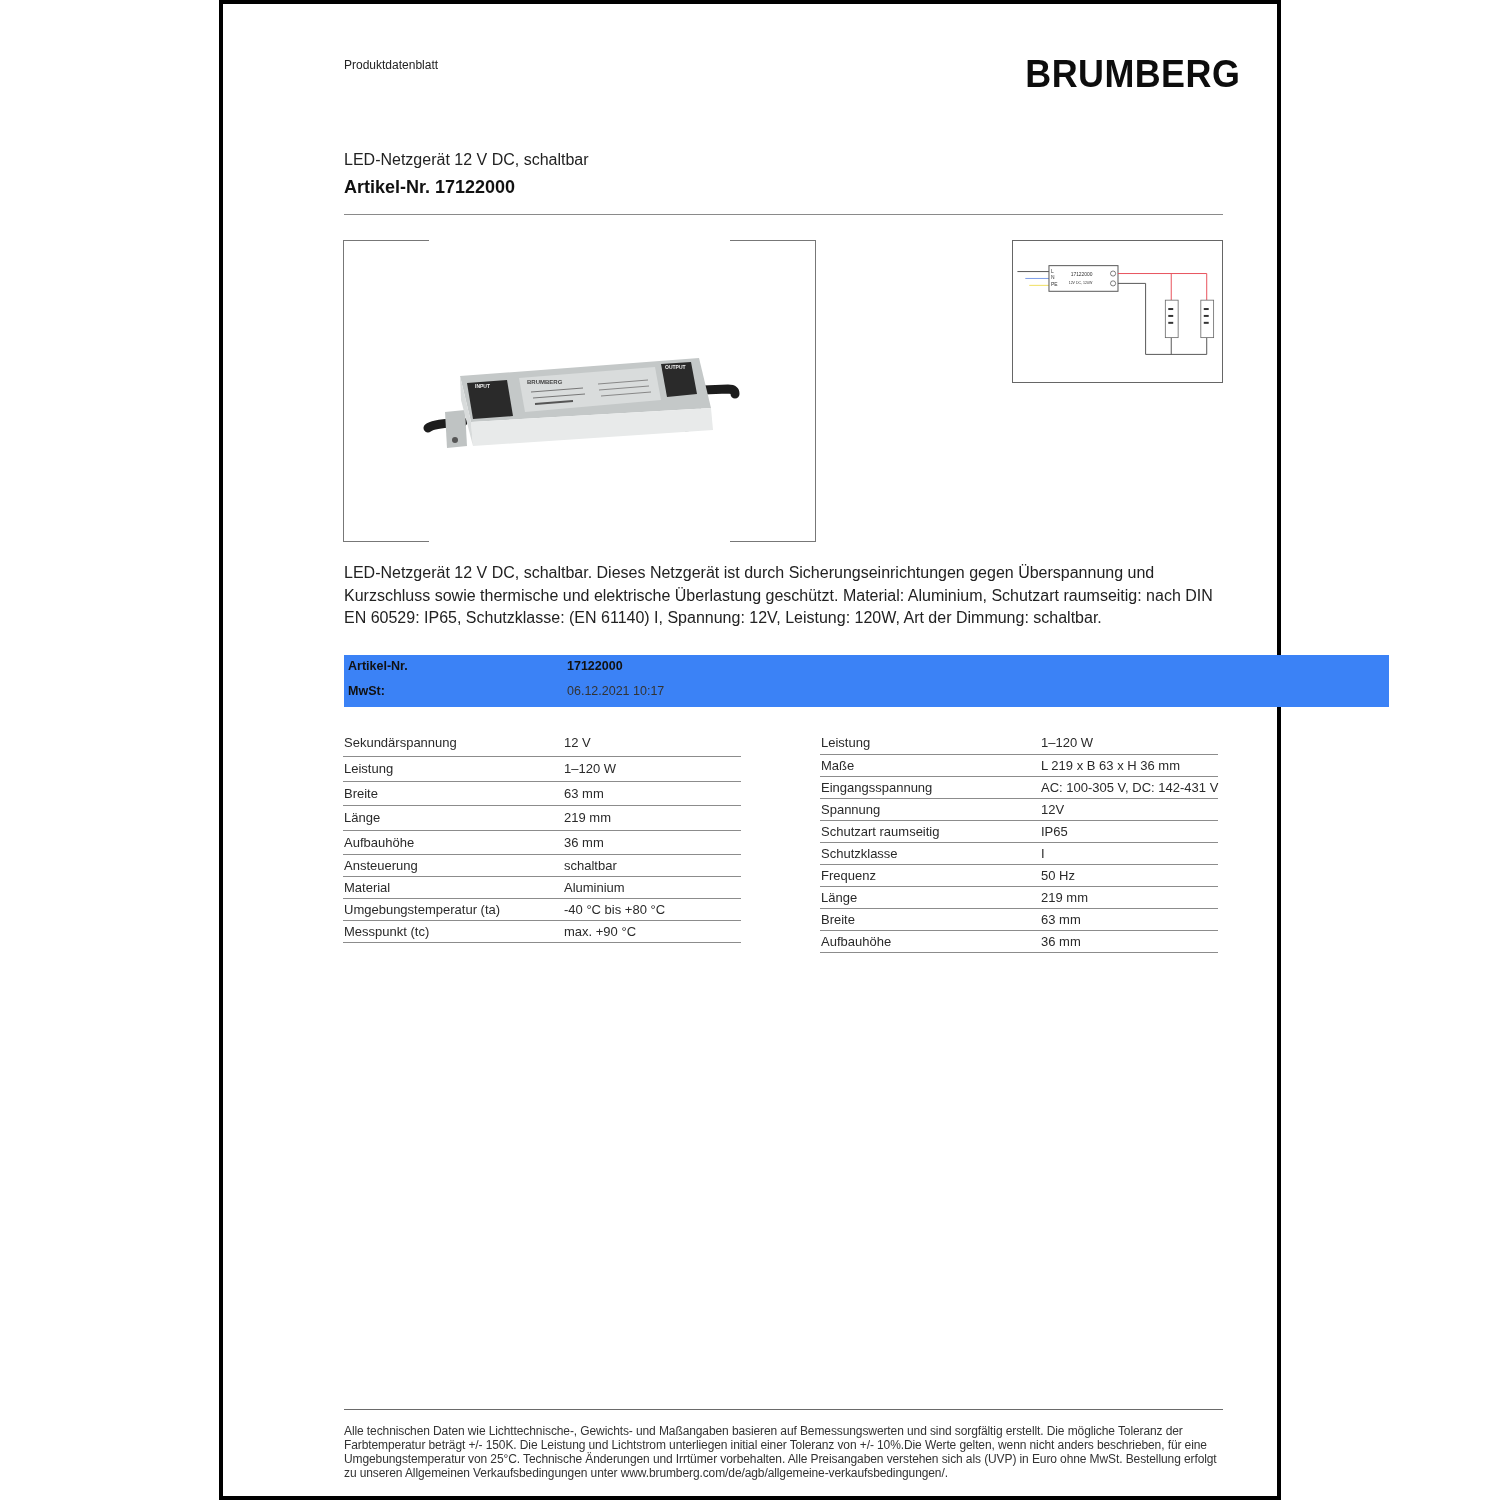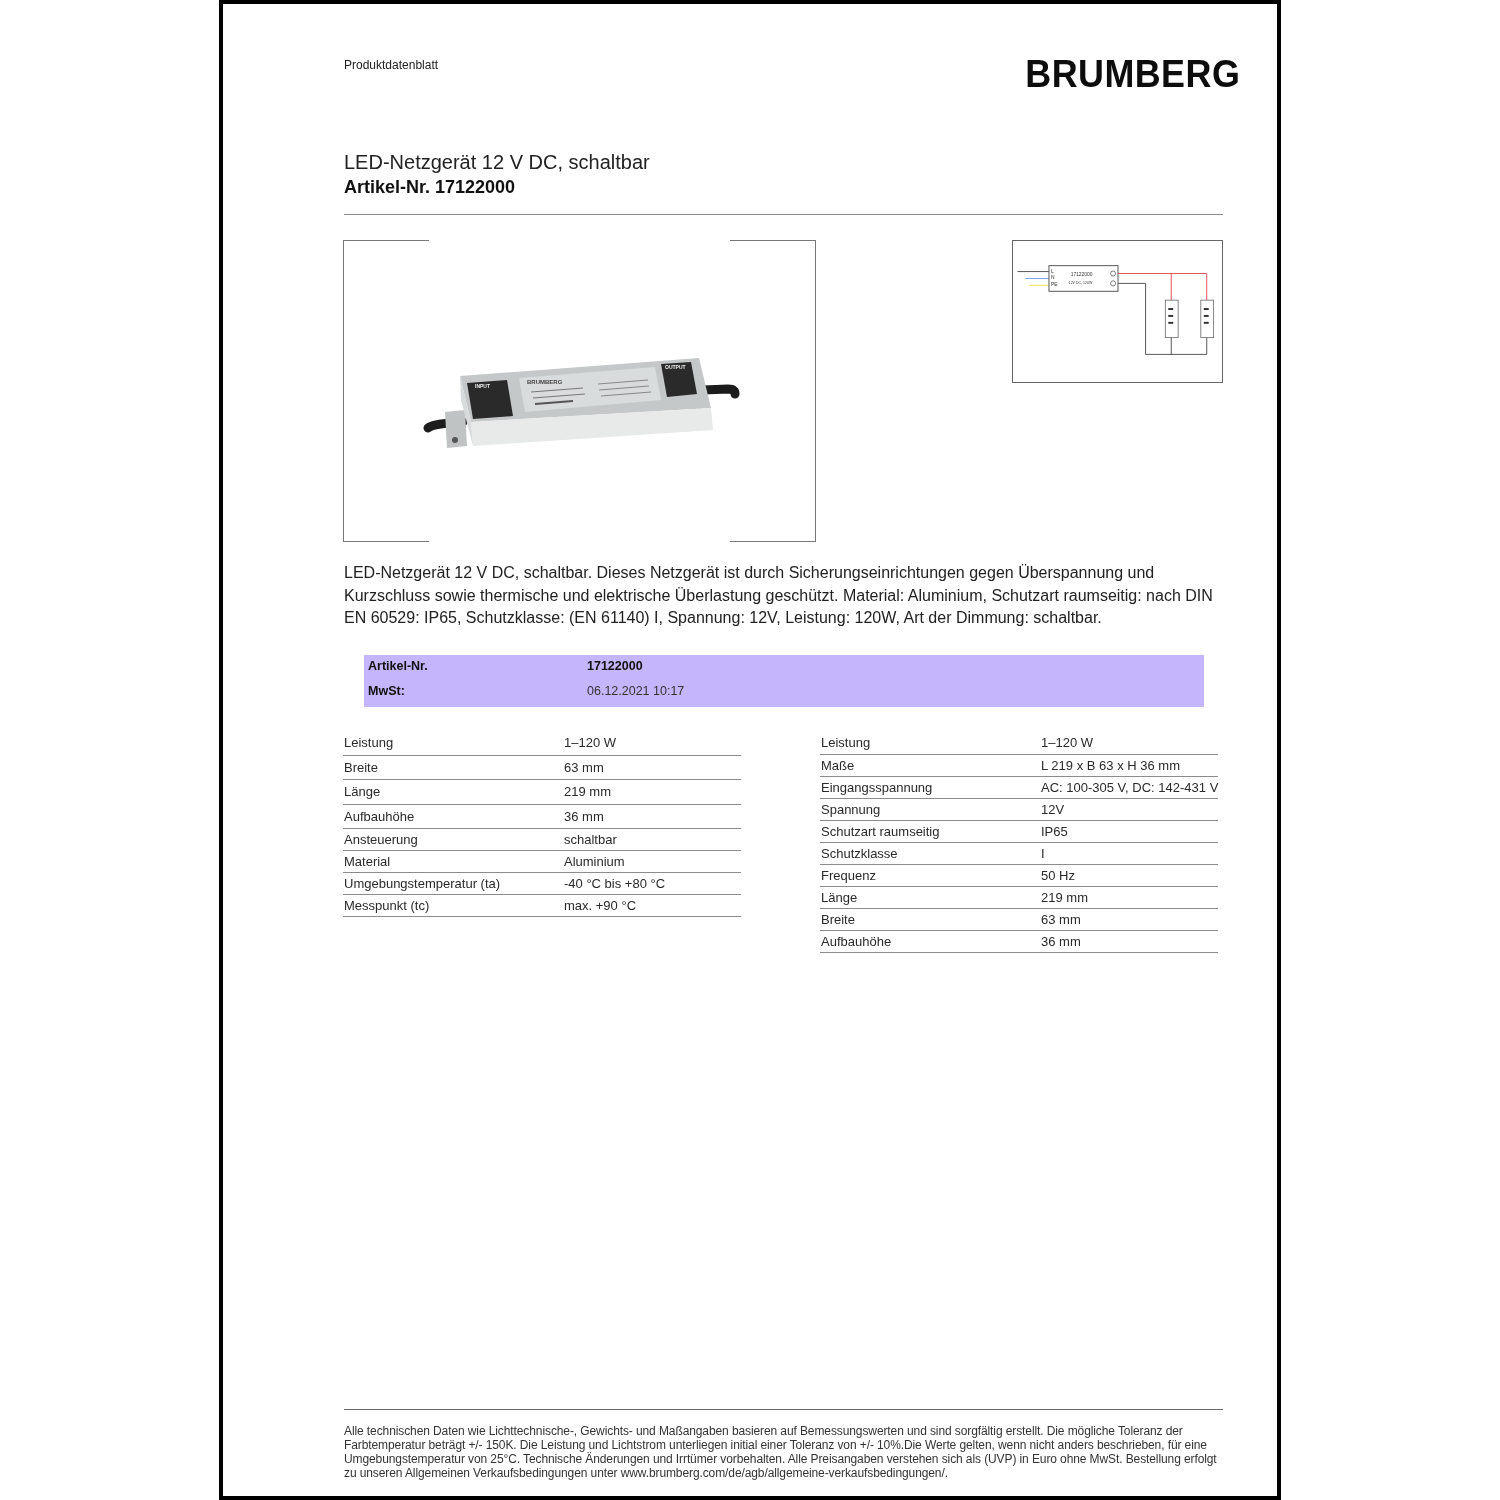--- a/index.html
+++ b/index.html
@@ -11,21 +11,21 @@
     border: 4px solid #000; background: #fff;
   }
 
   .doc-type { position: absolute; left: 344px; top: 58px; font-size: 12px; color: #222; }
   .brand-logo {
     position: absolute; left: 1008px; top: 52px; width: 216px; text-align: right;
     font-size: 39px; font-weight: bold; letter-spacing: 0.5px; color: #0d0d0d;
     transform: scaleX(0.92); transform-origin: right center;
   }
 
-  .product-title { position: absolute; left: 344px; top: 151px; font-size: 20px; color: #222; }
+  .product-title { position: absolute; left: 344px; top: 151px; font-size: 16px; color: #222; }
   .article-heading { position: absolute; left: 344px; top: 177px; font-size: 18px; font-weight: bold; color: #111; }
   .header-rule { position: absolute; left: 344px; top: 214px; width: 879px; height: 1px; background: #8a8a8a; }
 
   
   .image-frame { position: absolute; left: 343px; top: 240px; width: 473px; height: 302px; }
   .image-frame .side { position: absolute; top: 0; bottom: 0; width: 1px; background: #777; }
   .image-frame .side.l { left: 0; }
   .image-frame .side.r { right: 0; }
   .image-frame .seg { position: absolute; height: 1px; background: #777; width: 86px; }
   .image-frame .seg.tl { top: 0; left: 0; }
@@ -35,23 +35,22 @@
   .product-photo { position: absolute; left: 80px; top: 110px; width: 320px; height: 110px; }
 
   .wiring-diagram { position: absolute; left: 1012px; top: 240px; width: 211px; height: 143px; border: 1px solid #666; background: #fff; }
 
   .description {
     position: absolute; left: 344px; top: 562px; width: 880px;
     font-size: 16px; line-height: 22.5px; color: #222;
   }
 
   .info-band {
-    position: absolute; left: 344px; top: 655px; width: 840px; height: 52px;
-    background: #c4b5fd;
-    margin-left: 20px;
+    position: absolute; left: 344px; top: 655px; width: 1045px; height: 52px;
+    background: #3b82f6;
   }
   .info-row { position: absolute; left: 4px; font-size: 12.5px; }
   .info-row .k { position: absolute; left: 0; font-weight: bold; color: #111; white-space: nowrap; }
   .info-row .v { position: absolute; left: 219px; color: #333; white-space: nowrap; }
   .info-row .v.bold { font-weight: bold; color: #111; }
 
   .spec-table { position: absolute; width: 398px; }
   .spec-table.left { left: 343px; top: 731px; }
   .spec-table.right { left: 820px; top: 731px; }
   .spec-row { position: relative; font-size: 13px; color: #2a2a2a; border-bottom: 1.5px solid #8c8c8c; }
@@ -156,20 +155,24 @@
     <span class="k">Artikel-Nr.</span>
     <span class="v bold">17122000</span>
   </div>
   <div class="info-row" style="top:29px;">
     <span class="k">MwSt:</span>
     <span class="v">06.12.2021 10:17</span>
   </div>
 </div>
 
 <div class="spec-table left">
+  <div class="spec-row" style="height:26px;">
+      <span class="k" style="top:4px">Sekundärspannung</span>
+      <span class="v" style="top:4px">12 V</span>
+    </div>
   <div class="spec-row" style="height:24.5px;">
       <span class="k" style="top:4px">Leistung</span>
       <span class="v" style="top:4px">1–120 W</span>
     </div>
   <div class="spec-row" style="height:24.5px;">
       <span class="k" style="top:4px">Breite</span>
       <span class="v" style="top:4px">63 mm</span>
     </div>
   <div class="spec-row" style="height:24.5px;">
       <span class="k" style="top:4px">Länge</span>

